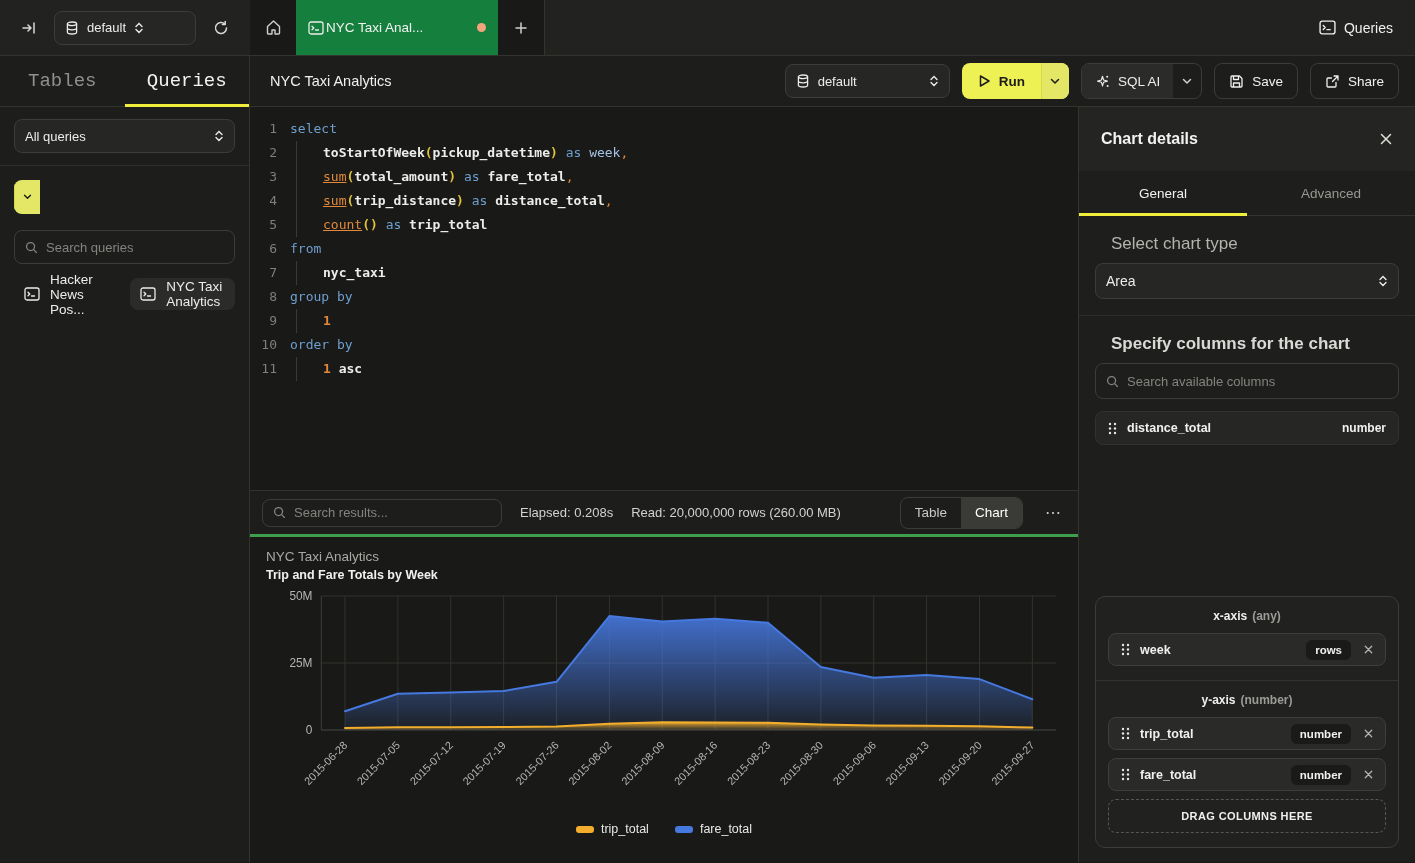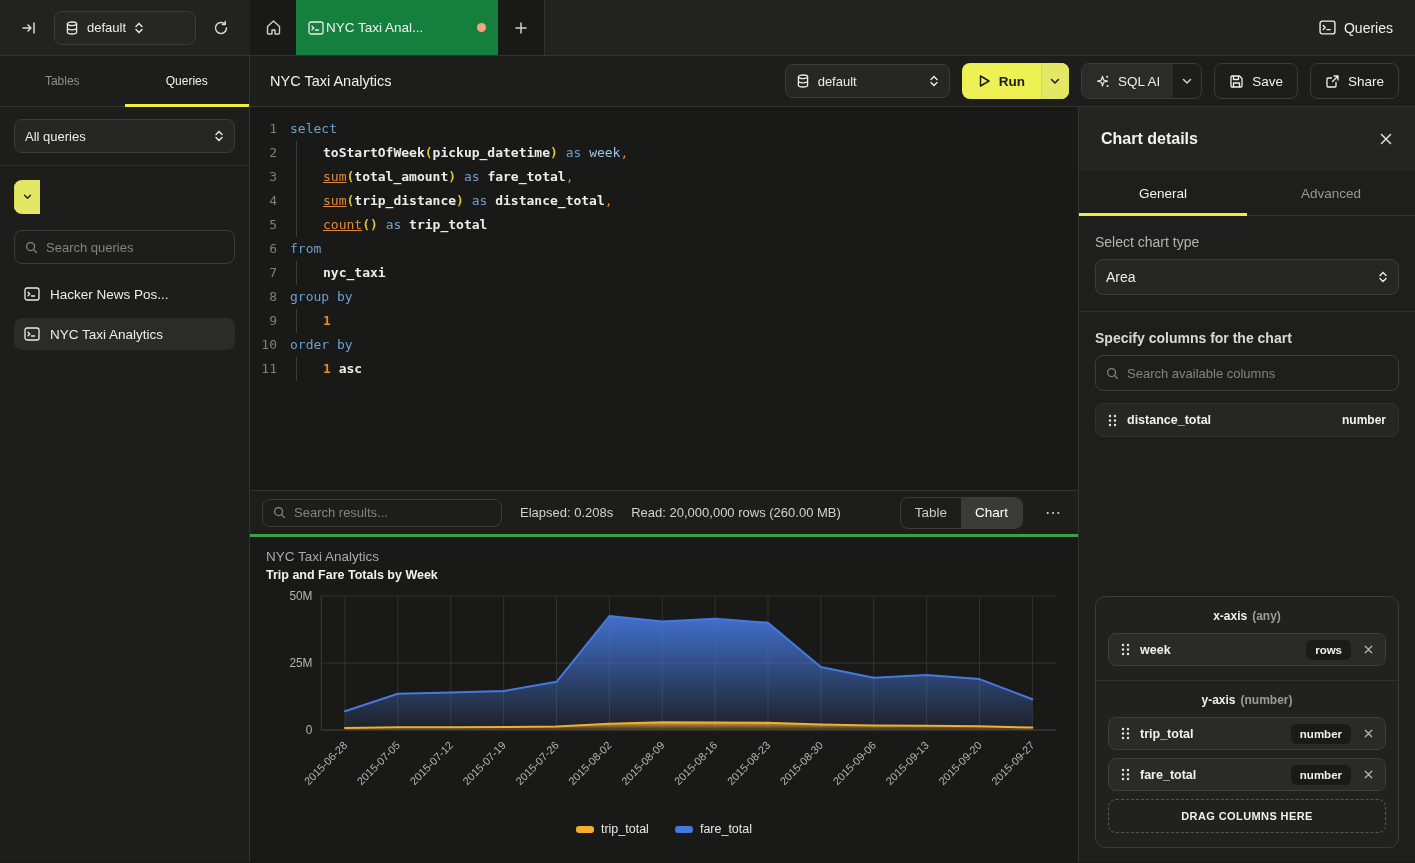--- a/index.html
+++ b/index.html
@@ -21,21 +21,21 @@
   .home-btn{ width:46px; display:flex; align-items:center; justify-content:center; color:#cfcfcc; cursor:pointer;}
   .tab{ width:202px; background:#15803d; display:flex; align-items:center; gap:2px; padding:4px 12px; cursor:pointer;}
   .tab .tab-label{ flex:1; font-size:13.5px; color:#f2f2f0; white-space:nowrap; overflow:hidden;}
   .dot{ width:9px; height:9px; border-radius:50%; background:#f2a47d;}
   .newtab-btn{ width:46px; display:flex; align-items:center; justify-content:center; color:#cfcfcc; cursor:pointer;}
   .topbar-spacer{ flex:1; }
   .queries-btn{ display:flex; align-items:center; gap:8px; color:#f0f0ee; background:transparent; border:none; font-size:14px; margin-right:22px; cursor:pointer; align-self:center; height:36px;}
   
   .row2{ height:51px; display:flex; border-bottom:1px solid #34342f; background:#1d1d1b;}
   .side-tabs{ width:250px; flex:0 0 250px; display:flex; border-right:1px solid #34342f;}
-  .side-tab{ flex:1; display:flex; align-items:center; justify-content:center; color:#8f8f8c; font-size:12px; cursor:pointer; position:relative;}
+  .side-tab{ flex:1; display:flex; align-items:center; justify-content:center; color:#8f8f8c; font-size:19px; cursor:pointer; position:relative;font-family:Liberation Mono, monospace;}
   .side-tab.active{ color:#f2f2f0; }
   .side-tab.active::after{ content:""; position:absolute; left:0; right:0; bottom:-1px; height:3px; background:#f1ee3b;}
   .main-header{ flex:1; display:flex; align-items:center; padding:0 16px 0 20px; gap:12px;}
   .page-title{ font-size:14.5px; color:#f0f0ee; flex:1;}
   .hdr-select{ width:165px; justify-content:flex-start;}
   .hdr-select .lbl{ flex:1;}
   .split-btn{ display:flex; align-items:stretch; height:36px; border-radius:8px; overflow:hidden; cursor:pointer;}
   .run-btn{ background:#eef153; color:#1c1c1a;}
   .run-main{ display:flex; align-items:center; gap:8px; padding:0 16px; font-size:13.5px; font-weight:600;}
   .run-chev{ width:28px; display:flex; align-items:center; justify-content:center; background:#e4e766; border-left:1px solid #d6d94c;}
@@ -48,21 +48,21 @@
   
   .sidebar{ width:250px; flex:0 0 250px; border-right:1px solid #34342f; background:#1d1d1b; display:flex; flex-direction:column; padding:12px 14px;}
   .sidebar .select-box{ height:34px;}
   .side-divider{ height:1px; background:#2e2e2a; margin:12px -14px 14px;}
   .newquery{ display:flex; height:34px; border-radius:8px; overflow:hidden; cursor:pointer; margin-bottom:16px;}
   .nq-main{ flex:1; background:#eef153; color:#1c1c1a; display:flex; align-items:center; justify-content:center; gap:8px; font-size:13.5px; font-weight:600;}
   .nq-chev{ width:26px; background:#e4e766; border-left:1px solid #d6d94c; display:flex; align-items:center; justify-content:center; color:#1c1c1a;}
   .search-box{ display:flex; align-items:center; gap:8px; height:34px; border:1px solid #3c3c38; border-radius:8px; padding:0 10px; color:#83837f; background:transparent;}
   .search-box input{ border:none; outline:none; background:transparent; color:#ececea; font-size:13px; width:100%; font-family:inherit;}
   .search-box input::placeholder{ color:#83837f;}
-  .query-list{ margin-top:14px; display:flex; flex-direction:column; gap:8px;text-align:center;}
+  .query-list{ margin-top:14px; display:flex; flex-direction:row; gap:8px;}
   .query-item{ display:flex; align-items:center; gap:10px; height:32px; padding:0 10px; border-radius:8px; color:#ececea; font-size:13.5px; cursor:pointer;}
   .query-item.active{ background:#2b2b29;}
   
   .main{ flex:1; display:flex; flex-direction:column; min-width:0; background:#191917;}
   .editor{ height:383px; display:flex; padding-top:10px; font-family:"DejaVu Sans Mono", monospace; font-size:13px; line-height:24px; overflow:hidden;}
   .gutter{ width:40px; flex:0 0 40px; text-align:right; padding-right:13px; color:#7f7f7b;}
   .code{ flex:1; white-space:pre; }
   .tok-kw{ color:#6f9fce;}
   .tok-kw2{ color:#a3c3e4;}
   .tok-fn{ color:#e0893c;text-decoration:underline;}
@@ -95,21 +95,21 @@
   
   .panel{ width:337px; flex:0 0 337px; border-left:1px solid #34342f; background:#1e1e1c; display:flex; flex-direction:column;}
   .panel-header{ height:64px; display:flex; align-items:center; justify-content:space-between; padding:0 22px; background:#242422;}
   .panel-title{ font-size:16px; font-weight:bold; color:#f2f2f0;}
   .panel-close{ color:#e0e0dd; cursor:pointer; background:none; border:none; display:flex;}
   .panel-tabs{ display:flex; border-bottom:1px solid #34342f;}
   .panel-tab{ flex:1; height:44px; display:flex; align-items:center; justify-content:center; font-size:13.5px; color:#979794; cursor:pointer; position:relative;}
   .panel-tab.active{ color:#f2f2f0;}
   .panel-tab.active::after{ content:""; position:absolute; left:0; right:0; bottom:-1px; height:3px; background:#f1ee3b;}
   .panel-body{ flex:1; padding:18px 16px 14px; display:flex; flex-direction:column; overflow:hidden;}
-  .field-label{ color:#b3b3b0; font-size:14px; margin-bottom:9px;}
+  .field-label{ color:#b3b3b0; font-size:17px; margin-bottom:9px;margin-left:16px;}
   .field-label.bright{ color:#d9d9d6; font-weight:bold; }
   .panel-select{ height:36px; justify-content:space-between;}
   .panel-select .lbl{ font-size:14px;}
   .panel-divider{ height:1px; background:#2e2e2a; margin:16px -16px 18px; }
   .panel .search-box{ height:36px;}
   .col-row{ margin-top:12px; display:flex; align-items:center; gap:10px; height:34px; padding:0 12px; background:#262624; border:1px solid #32322e; border-radius:8px;}
   .col-name{ flex:1; font-size:12.5px; font-weight:bold; color:#f0f0ee;}
   .col-type{ font-size:12px; font-weight:bold; color:#f0f0ee;}
   .axes-box{ margin-top:auto; border:1px solid #3c3c38; border-radius:10px; background:#21211f;}
   .axes-section{ padding:12px 12px 14px;}

